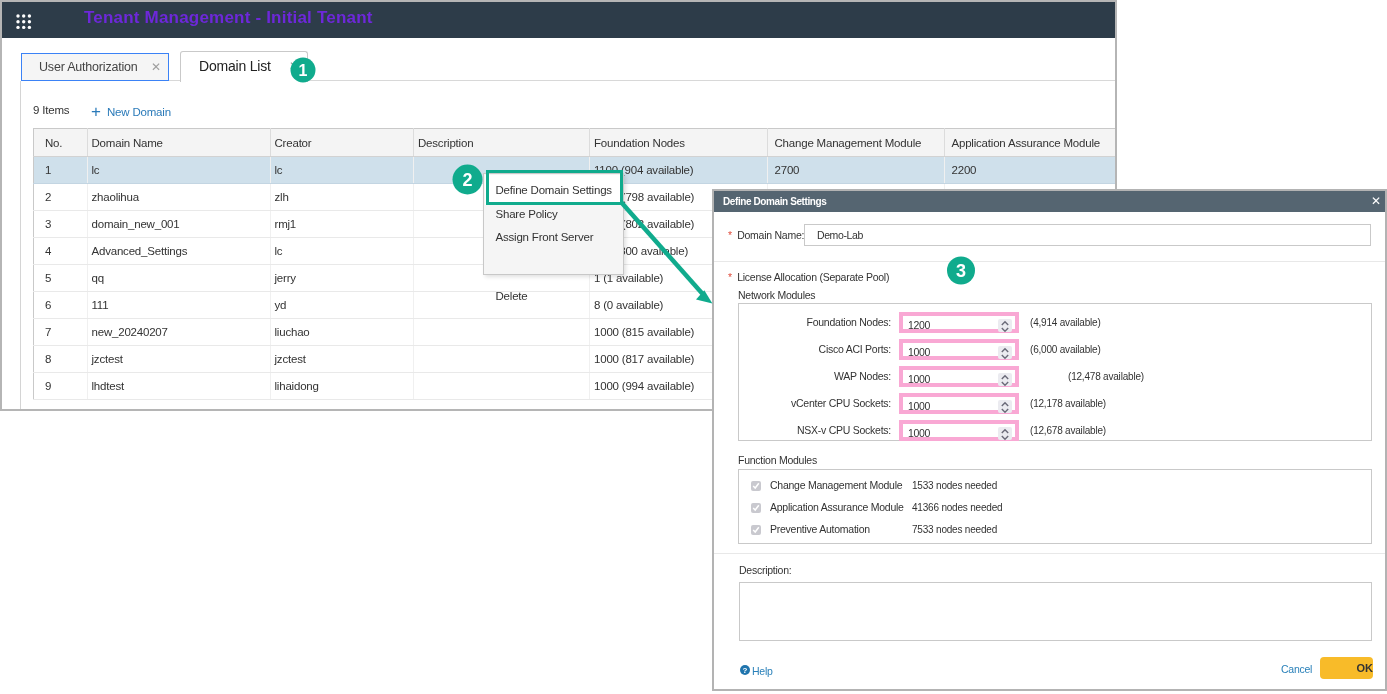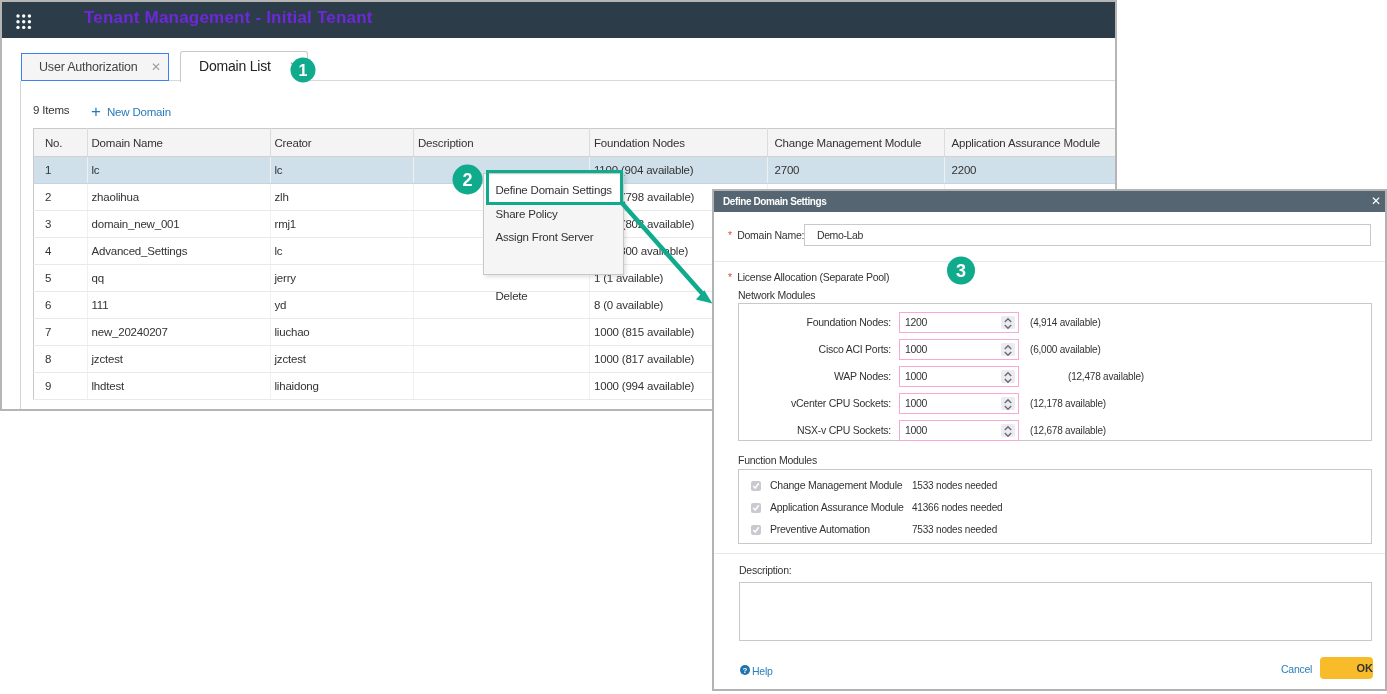--- a/index.html
+++ b/index.html
@@ -49,21 +49,21 @@
        box-sizing:border-box;background:#fff;z-index:20;}
   #dlg .hdr{position:absolute;left:0;top:0;right:0;height:21px;background:#556571;}
   #dlg .hdr .t{position:absolute;left:9px;top:0;line-height:21px;font-size:10px;
                font-weight:600;color:#fff;letter-spacing:-0.4px;}
   #dlg .hdr .x{position:absolute;right:4px;top:0;line-height:21px;color:#fff;font-size:12px;}
   .d-lbl{position:absolute;font-size:10.5px;color:#333;letter-spacing:-0.25px;}
   .star{color:#e04f3f;}
   .dbox{position:absolute;border:1px solid #c9c9c9;box-sizing:border-box;background:#fff;}
   .hr{position:absolute;left:0;right:0;height:1px;background:#e8e8e8;}
   .navail{position:absolute;font-size:10px;color:#333;letter-spacing:-0.2px;}
-  .spinwrap{position:absolute;width:120px;height:21px;border:1px solid #f9a8d4;box-sizing:border-box;background:#fff;}
+  .spinwrap{position:absolute;width:120px;height:21px;border:4px solid #f9a8d4;box-sizing:border-box;background:#fff;}
   .spinwrap .v{position:absolute;left:5px;top:0;line-height:19px;font-size:10.5px;color:#333;letter-spacing:-0.3px;}
   .spinwrap .sp{position:absolute;right:3px;top:3px;width:14px;height:13px;background:#ebebf0;border-radius:2px;}
   .chk{position:absolute;width:10px;height:10px;background:#c9c9cf;
        border-radius:2px;box-sizing:border-box;}
   .chk svg{position:absolute;left:1px;top:1px;}
   #okbtn{position:absolute;background:#f8bb29;border-radius:4px;width:53px;height:22px;
          text-align:right;line-height:22px;font-size:11px;color:#333;font-weight:600;}
   .blue{color:#2980b9;}
   
   #annot{left:0;top:0;width:1387px;height:694px;z-index:50;pointer-events:none;}

